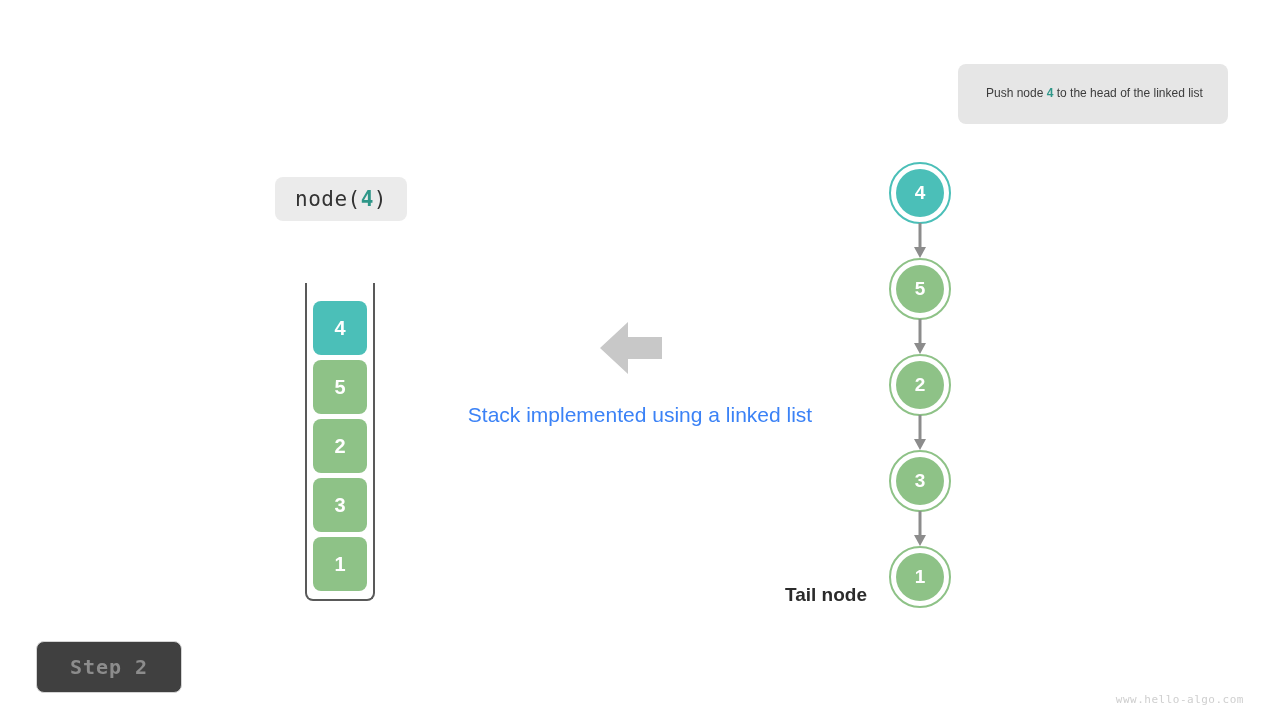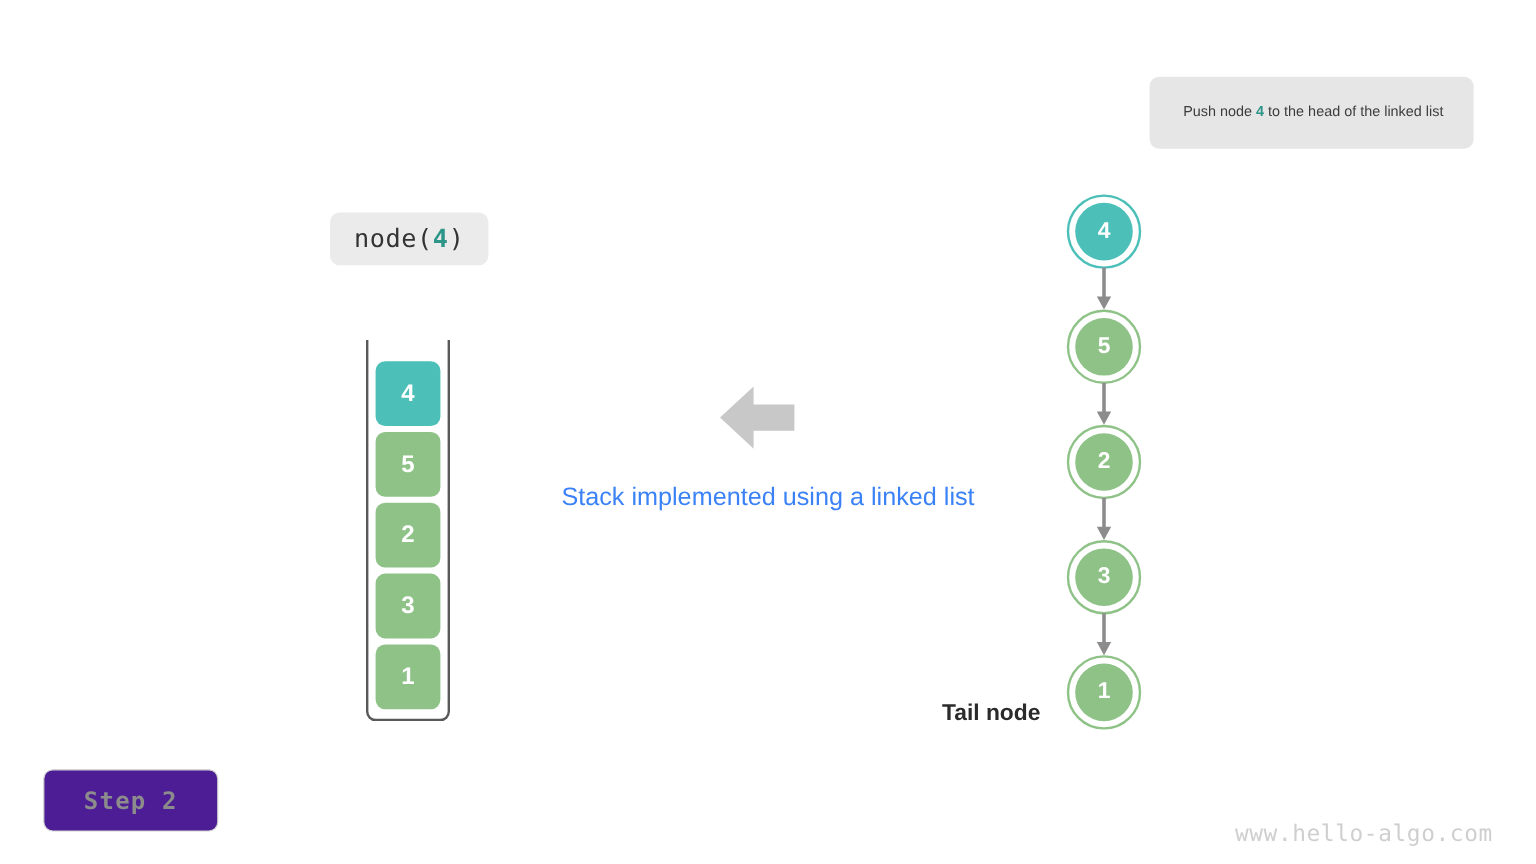--- a/index.html
+++ b/index.html
@@ -157,38 +157,38 @@
   
   .step-badge {
     position: absolute;
     left: 36px;
     top: 641px;
     width: 146px;
     height: 52px;
     box-sizing: border-box;
     border: 1px solid #d4d4d4;
     border-radius: 8px;
-    background: #4c1d95;
+    background: #404040;
     display: flex;
     align-items: center;
     justify-content: center;
     font-family: "DejaVu Sans Mono", monospace;
     font-size: 20px;
     font-weight: bold;
     color: #8c8c8c;
     letter-spacing: 1px;
   }
 
   
   .footer {
     position: absolute;
     right: 36px;
     bottom: 14px;
     font-family: "DejaVu Sans Mono", monospace;
-    font-size: 19px;
+    font-size: 11px;
     color: #cfcfcf;
     letter-spacing: 0.5px;
   }
 </style>
 </head>
 <body>
 
 <div class="stage">
 
   <div class="callout">

